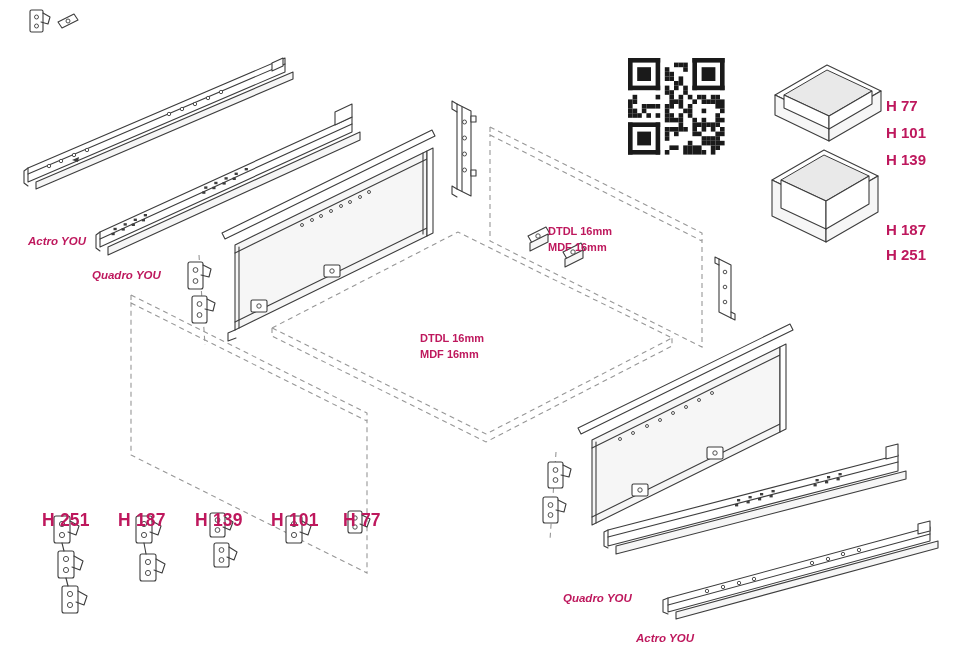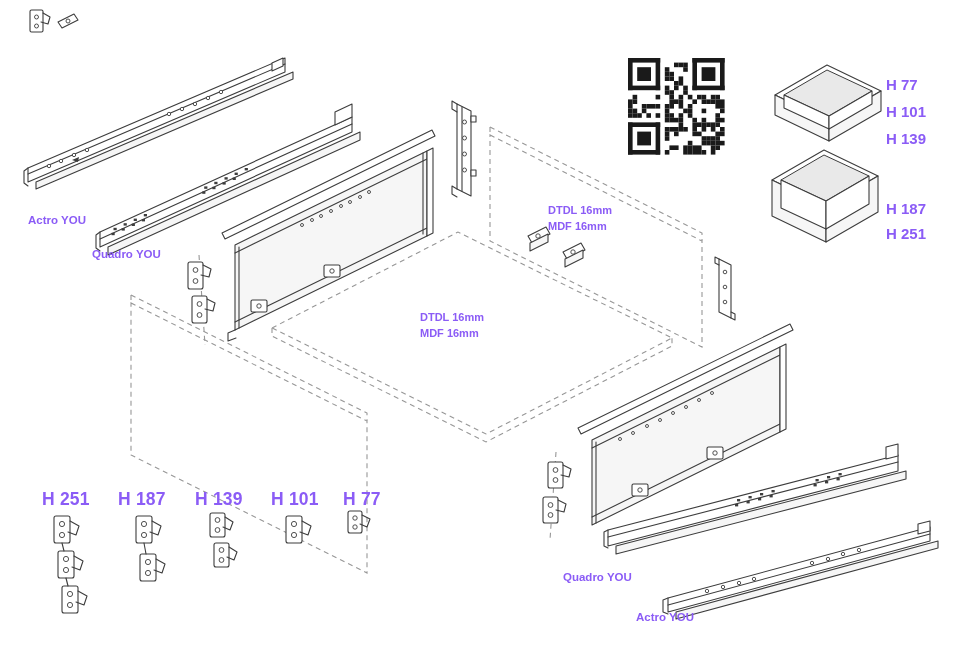--- a/index.html
+++ b/index.html
@@ -1,22 +1,22 @@
 <!DOCTYPE html>
 <html><head>
 <meta charset="utf-8">
 <style>
   * { margin:0; padding:0; box-sizing:border-box; }
   html,body { width:960px; height:660px; background:#ffffff;
               font-family:"Liberation Sans", sans-serif; }
   .stage { position:relative; width:960px; height:660px; background:#fff; overflow:hidden; }
   .stage svg.art { position:absolute; left:0; top:0; }
 
-  .label { position:absolute; color:#8b5cf6; font-weight:bold; white-space:nowrap; }
-  .s11   { font-size:11.5px; }
+  .label { position:absolute; color:#be185d; font-weight:bold; white-space:nowrap;margin-top:21px; }
+  .s11   { font-size:11.5px;font-style:italic; }
   .mat   { font-size:11px; text-align:left; line-height:16px; }
   .hbig  { font-size:17.5px; letter-spacing:0.2px; }
   .hright{ font-size:15px; }
 
   .qr { position:absolute; left:628px; top:58px; width:97px; height:97px; }
 
   
   .ln   { fill:none; stroke:#3d3d3d; stroke-width:1.1; stroke-linecap:round; stroke-linejoin:round; }
   .fw   { fill:#ffffff; stroke:#3d3d3d; stroke-width:1.1; stroke-linejoin:round; }
   .fl   { fill:#f6f6f6; stroke:#3d3d3d; stroke-width:1.1; stroke-linejoin:round; }

